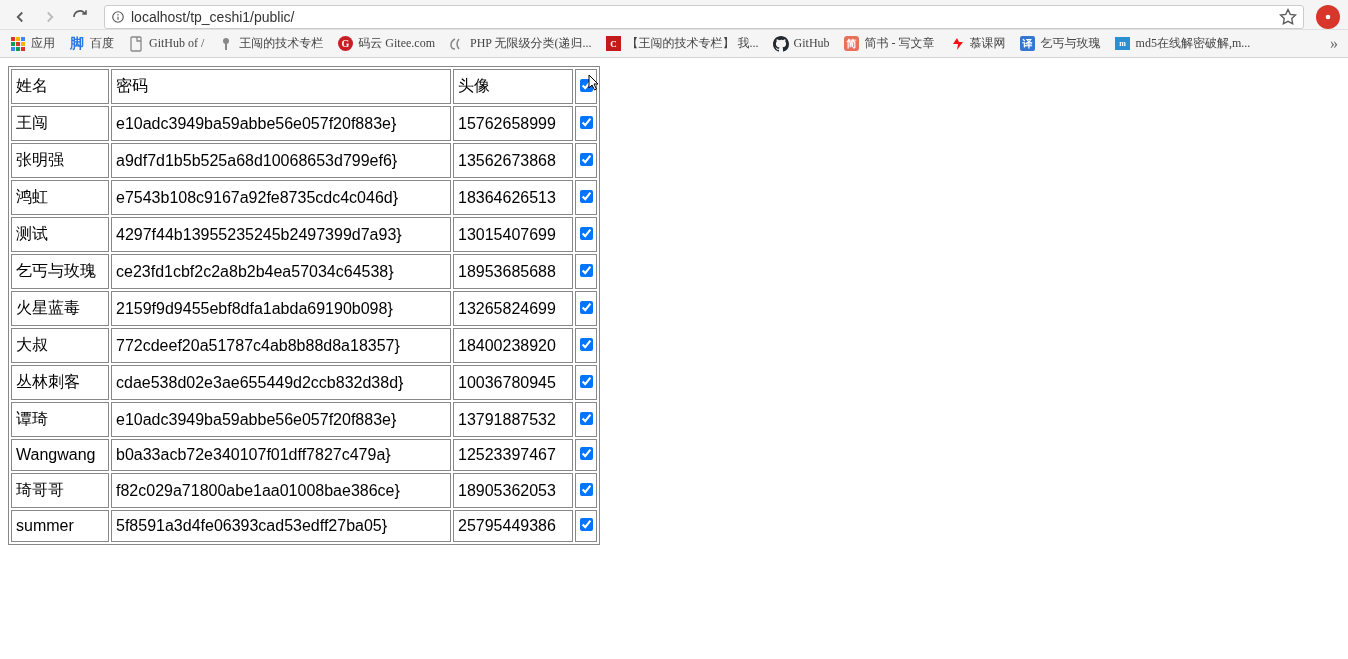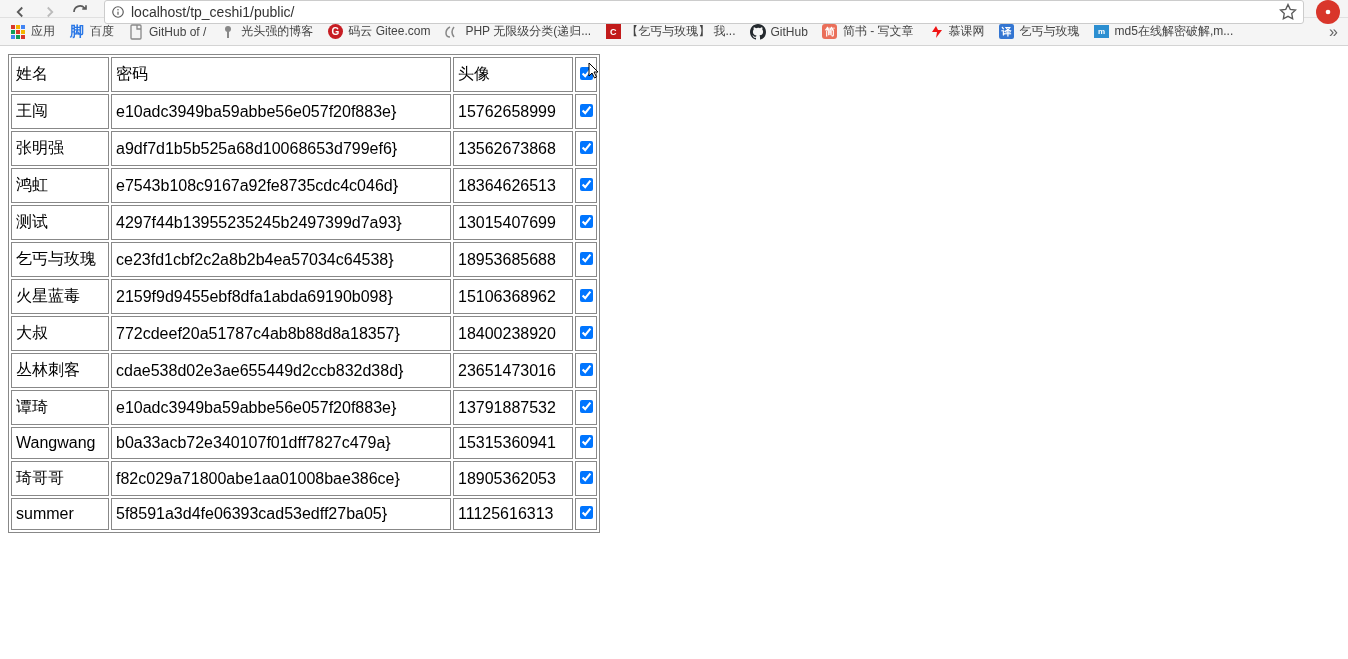--- a/index.html
+++ b/index.html
@@ -1,19 +1,19 @@
 <!DOCTYPE html>
 <html><head>
   <meta charset="utf-8">
   <style>
     * { margin: 0; padding: 0; box-sizing: border-box; }
     body { font-family: Arial, "Microsoft YaHei", sans-serif; font-size: 13px; background: #fff; }
     
     .browser-toolbar {
-      display: flex; align-items: flex-start; height: 18px;
+      display: flex; align-items: flex-end; height: 30px;
       background: #f5f5f5; border-bottom: 1px solid #e0e0e0; padding: 0 8px;
     }
     .nav-btn {
       width: 24px; height: 24px; display: flex; align-items: center; justify-content: center;
       color: #5a5a5a; cursor: pointer; margin-right: 6px;
     }
     .nav-btn.disabled { color: #bbb; }
     .nav-btn svg { width: 18px; height: 18px; }
     .url-bar {
       flex: 1; display: flex; align-items: center; height: 24px;
@@ -27,21 +27,21 @@
     .star-btn svg { width: 18px; height: 18px; }
     .ext-btn {
       width: 24px; height: 24px; background: #d9362b; border-radius: 50%;
       display: flex; align-items: center; justify-content: center; margin-left: 6px;
     }
     .ext-btn svg { width: 14px; height: 14px; fill: #fff; }
     
     .bookmarks-bar {
       display: flex; align-items: center; height: 28px;
       background: #f5f5f5; border-bottom: 1px solid #d4d4d4;
-      padding: 0 10px; font-size: 12px;
+      padding: 0 10px; font-size: 12px; font-family: Liberation Serif, serif;
     }
     .bk { display: flex; align-items: center; margin-right: 14px; cursor: pointer; white-space: nowrap; }
     .bk-icon { width: 16px; height: 16px; margin-right: 5px; display: flex; align-items: center; justify-content: center; font-size: 11px; }
     .bk-label { color: #444; }
     .bk-overflow { margin-left: auto; color: #666; font-size: 16px; }
     
     .content { padding: 8px; }
     table {
       border-collapse: separate; border-spacing: 2px;
       border: 1px solid #888;
@@ -134,41 +134,41 @@
       </span>
       <span class="bk-label">GitHub of /</span>
     </div>
     <div class="bk">
       <span class="bk-icon">
         <svg width="14" height="16" fill="#888">
           <circle cx="7" cy="5" r="3"></circle>
           <rect x="6" y="7" width="2" height="7"></rect>
         </svg>
       </span>
-      <span class="bk-label">光头强的博客</span>
+      <span class="bk-label">王闯的技术专栏</span>
     </div>
     <div class="bk">
       <span class="bk-icon">
         <span style="display:inline-flex;width:15px;height:15px;background:#c71d23;color:#fff;border-radius:50%;align-items:center;justify-content:center;font-size:10px;font-weight:bold">G</span>
       </span>
       <span class="bk-label">码云 Gitee.com</span>
     </div>
     <div class="bk">
       <span class="bk-icon">
         <svg width="16" height="14">
           <path d="M6 2 Q2 4 2 8 Q2 12 6 12 M10 2 Q6 7 10 12" fill="none" stroke="#888" stroke-width="1.5"></path>
         </svg>
       </span>
       <span class="bk-label">PHP 无限级分类(递归...</span>
     </div>
     <div class="bk">
       <span class="bk-icon">
         <span style="display:inline-flex;width:15px;height:15px;background:#c21b1b;color:#fff;align-items:center;justify-content:center;font-size:9px;font-weight:bold">C</span>
       </span>
-      <span class="bk-label">【乞丐与玫瑰】 我...</span>
+      <span class="bk-label">【王闯的技术专栏】 我...</span>
     </div>
     <div class="bk">
       <span class="bk-icon">
         <svg width="16" height="16" viewBox="0 0 16 16" fill="#24292e">
           <path d="M8 0C3.58 0 0 3.58 0 8c0 3.54 2.29 6.53 5.47 7.59.4.07.55-.17.55-.38v-1.34c-2.23.48-2.7-1.07-2.7-1.07-.36-.93-.89-1.18-.89-1.18-.73-.5.05-.49.05-.49.8.06 1.23.83 1.23.83.72 1.23 1.88.87 2.34.67.07-.52.28-.87.51-1.07-1.78-.2-3.64-.89-3.64-3.95 0-.87.31-1.59.82-2.15-.08-.2-.36-1.02.08-2.12 0 0 .67-.21 2.2.82A7.65 7.65 0 0 1 8 3.87c.68 0 1.36.09 2 .27 1.53-1.04 2.2-.82 2.2-.82.44 1.1.16 1.92.08 2.12.51.56.82 1.27.82 2.15 0 3.07-1.87 3.75-3.65 3.95.29.25.54.73.54 1.48v2.19c0 .21.15.46.55.38A8.01 8.01 0 0 0 16 8c0-4.42-3.58-8-8-8z"></path>
         </svg>
       </span>
       <span class="bk-label">GitHub</span>
     </div>
     <div class="bk">
@@ -242,54 +242,54 @@
         </tr>
         <tr>
           <td class="col-name">乞丐与玫瑰</td>
           <td class="col-pwd">ce23fd1cbf2c2a8b2b4ea57034c64538}</td>
           <td class="col-avatar">18953685688</td>
           <td class="col-chk"><input type="checkbox" checked="" style=""></td>
         </tr>
         <tr>
           <td class="col-name">火星蓝毒</td>
           <td class="col-pwd">2159f9d9455ebf8dfa1abda69190b098}</td>
-          <td class="col-avatar">15106368962</td>
+          <td class="col-avatar">13265824699</td>
           <td class="col-chk"><input type="checkbox" checked="" style=""></td>
         </tr>
         <tr>
           <td class="col-name">大叔</td>
           <td class="col-pwd">772cdeef20a51787c4ab8b88d8a18357}</td>
           <td class="col-avatar">18400238920</td>
           <td class="col-chk"><input type="checkbox" checked="" style=""></td>
         </tr>
         <tr>
           <td class="col-name">丛林刺客</td>
           <td class="col-pwd">cdae538d02e3ae655449d2ccb832d38d}</td>
-          <td class="col-avatar">23651473016</td>
+          <td class="col-avatar">10036780945</td>
           <td class="col-chk"><input type="checkbox" checked="" style=""></td>
         </tr>
         <tr>
           <td class="col-name">谭琦</td>
           <td class="col-pwd">e10adc3949ba59abbe56e057f20f883e}</td>
           <td class="col-avatar">13791887532</td>
           <td class="col-chk"><input type="checkbox" checked="" style=""></td>
         </tr>
         <tr>
           <td class="col-name">Wangwang</td>
           <td class="col-pwd">b0a33acb72e340107f01dff7827c479a}</td>
-          <td class="col-avatar">15315360941</td>
+          <td class="col-avatar">12523397467</td>
           <td class="col-chk"><input type="checkbox" checked="" style=""></td>
         </tr>
         <tr>
           <td class="col-name">琦哥哥</td>
           <td class="col-pwd">f82c029a71800abe1aa01008bae386ce}</td>
           <td class="col-avatar">18905362053</td>
           <td class="col-chk"><input type="checkbox" checked="" style=""></td>
         </tr>
         <tr>
           <td class="col-name">summer</td>
           <td class="col-pwd">5f8591a3d4fe06393cad53edff27ba05}</td>
-          <td class="col-avatar">11125616313</td>
+          <td class="col-avatar">25795449386</td>
           <td class="col-chk"><input type="checkbox" checked="" style=""></td>
         </tr>
       </tbody>
   </table>
 </div>
 
 </body></html>

